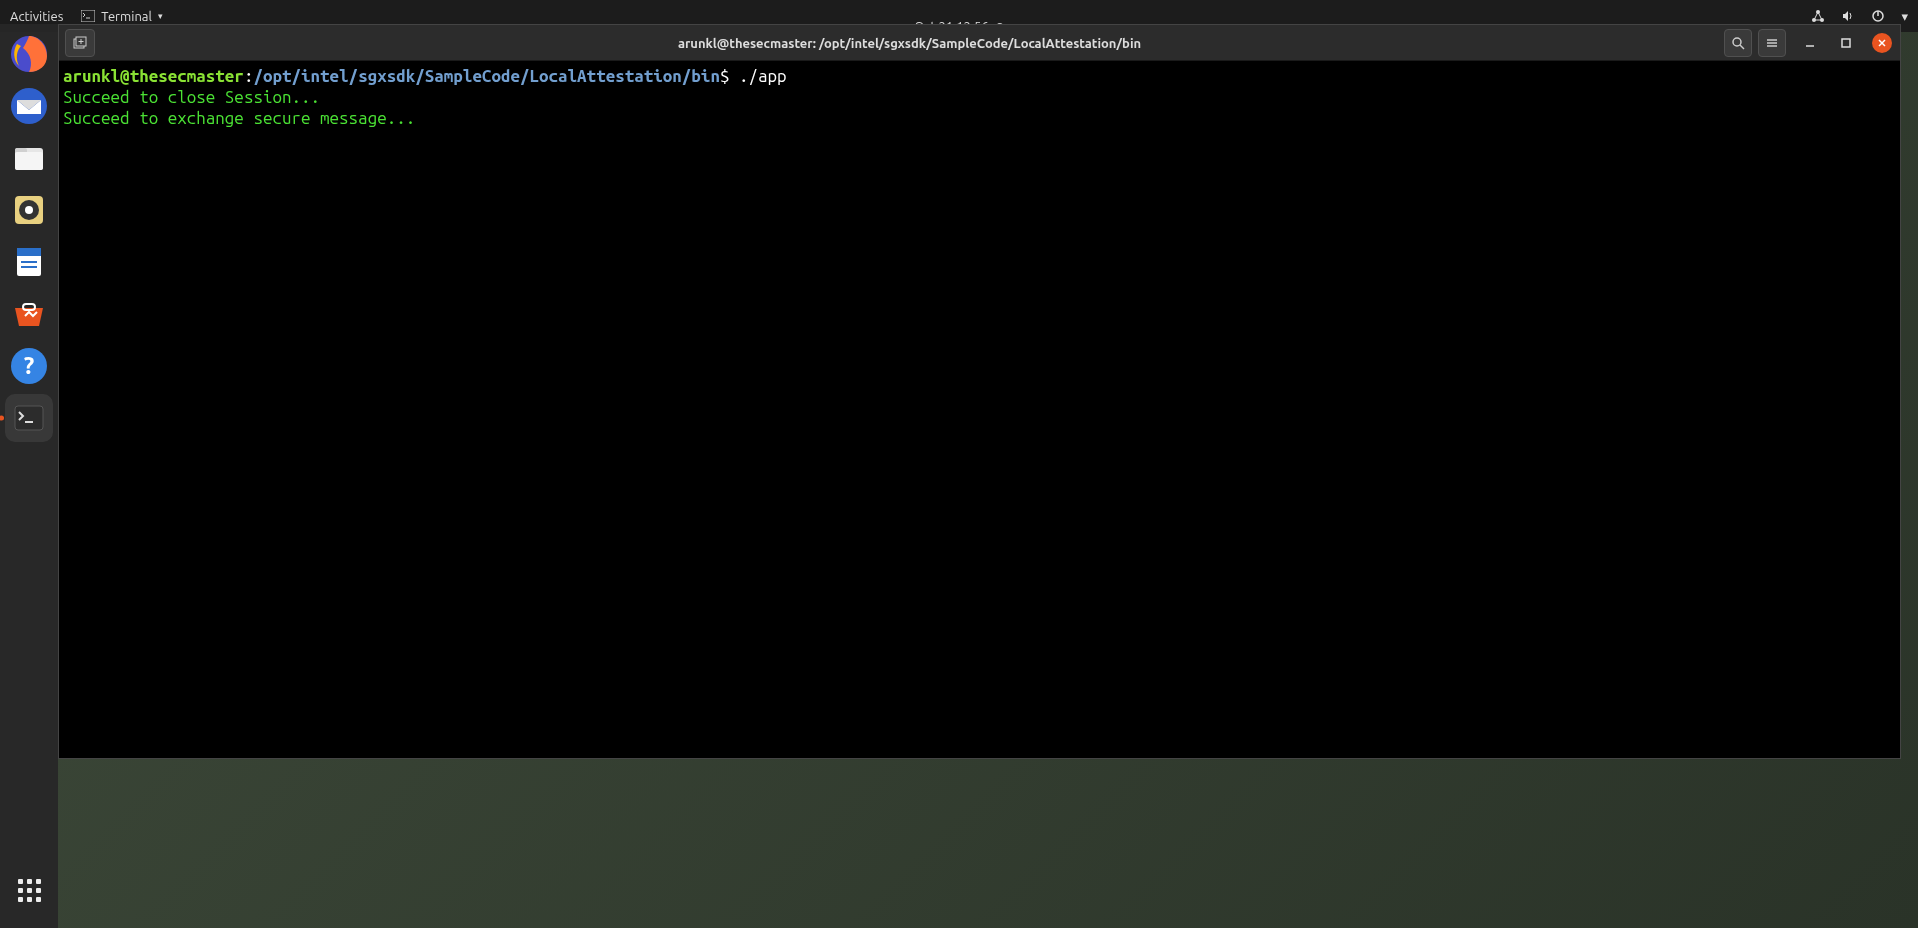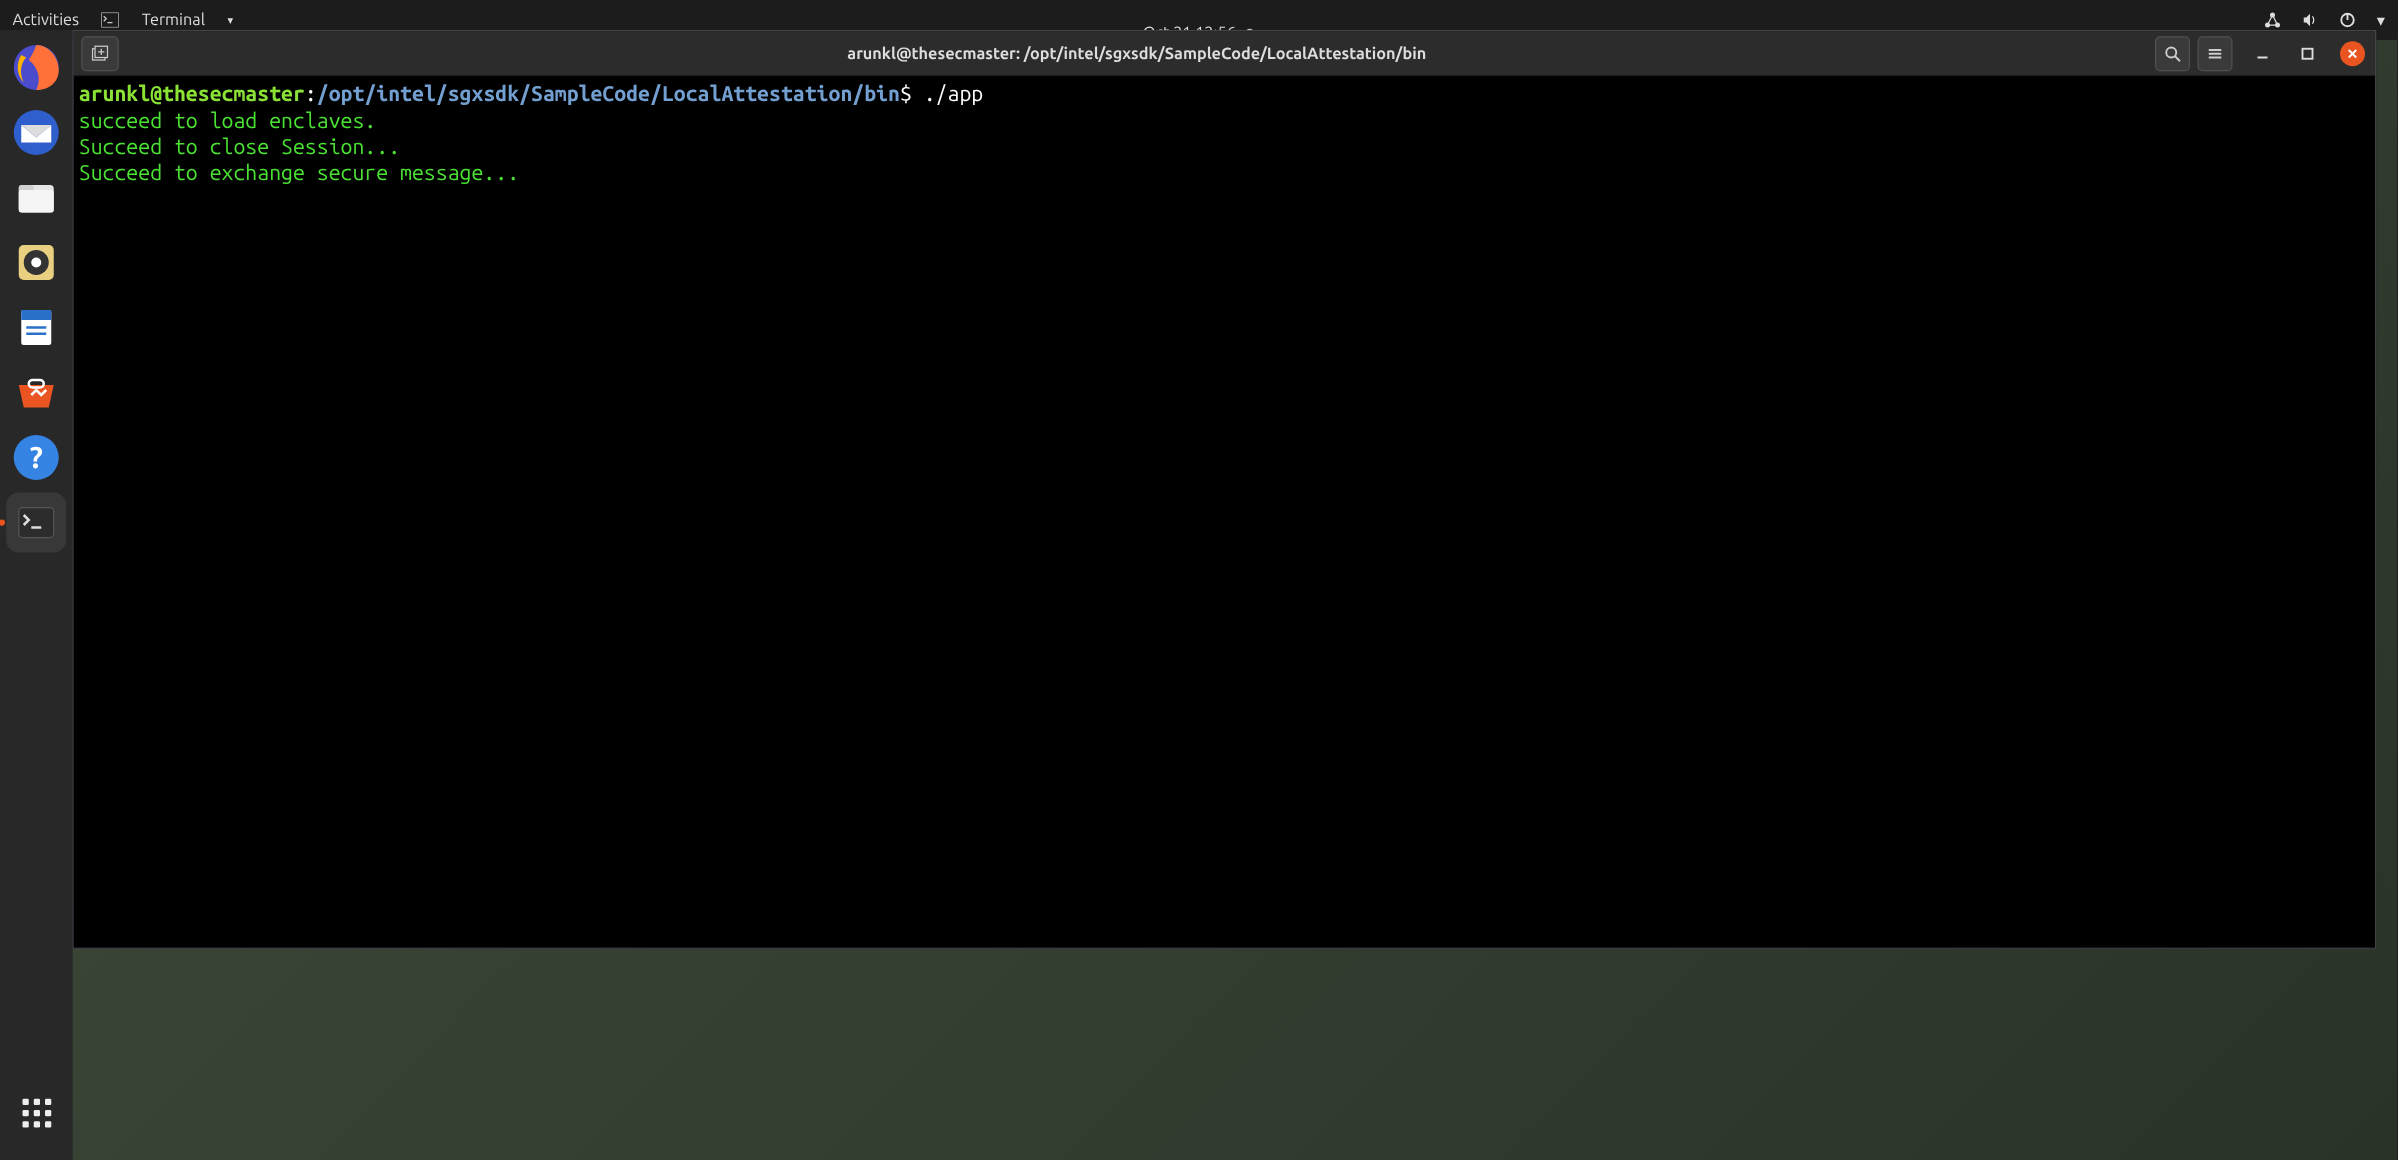--- a/index.html
+++ b/index.html
@@ -30,21 +30,21 @@
       display: flex;
       align-items: center;
       gap: 18px;
     }
     .activities {
       cursor: pointer;
     }
     .app-menu {
       display: flex;
       align-items: center;
-      gap: 18px;
+      gap: 6px;
       cursor: pointer;
     }
     .app-menu-icon {
       width: 14px;
       height: 12px;
       display: inline-flex;
       align-items: center;
       justify-content: center;
     }
     .dropdown-caret {
@@ -140,21 +140,21 @@
       background: #eee;
       border-radius: 1px;
     }
     
     .window {
       position: absolute;
       left: 58px;
       top: 24px;
       right: 17px;
       height: 735px;
-      background: #0f172a;
+      background: #ec4899;
       border: 1px solid #444;
       display: flex;
       flex-direction: column;
     }
     .titlebar {
       height: 36px;
       background: #2c2c2c;
       display: flex;
       align-items: center;
       padding: 0 6px;
@@ -419,17 +419,16 @@
       <div class="close-btn">
         <svg width="10" height="10" viewBox="0 0 10 10">
             <line x1="2" y1="2" x2="8" y2="8" stroke="#fff" stroke-width="1.5"></line>
             <line x1="8" y1="2" x2="2" y2="8" stroke="#fff" stroke-width="1.5"></line>
           </svg>
       </div>
     </div>
   </div>
   <div class="term-body" id="term-body">
       <div class="term-line"><span class="pr-user">arunkl@thesecmaster</span><span class="pr-colon">:</span><span class="pr-path">/opt/intel/sgxsdk/SampleCode/LocalAttestation/bin</span><span class="pr-dollar">$ </span><span class="cmd">./app</span></div>
-      <div class="term-line"><span class="out-green">succeed to load enclaves.</span></div>
       <div class="term-line"><span class="out-green">Succeed to close Session...</span></div>
       <div class="term-line"><span class="out-green">Succeed to exchange secure message...</span></div>
     </div>
 </div>
 
 </body></html>

